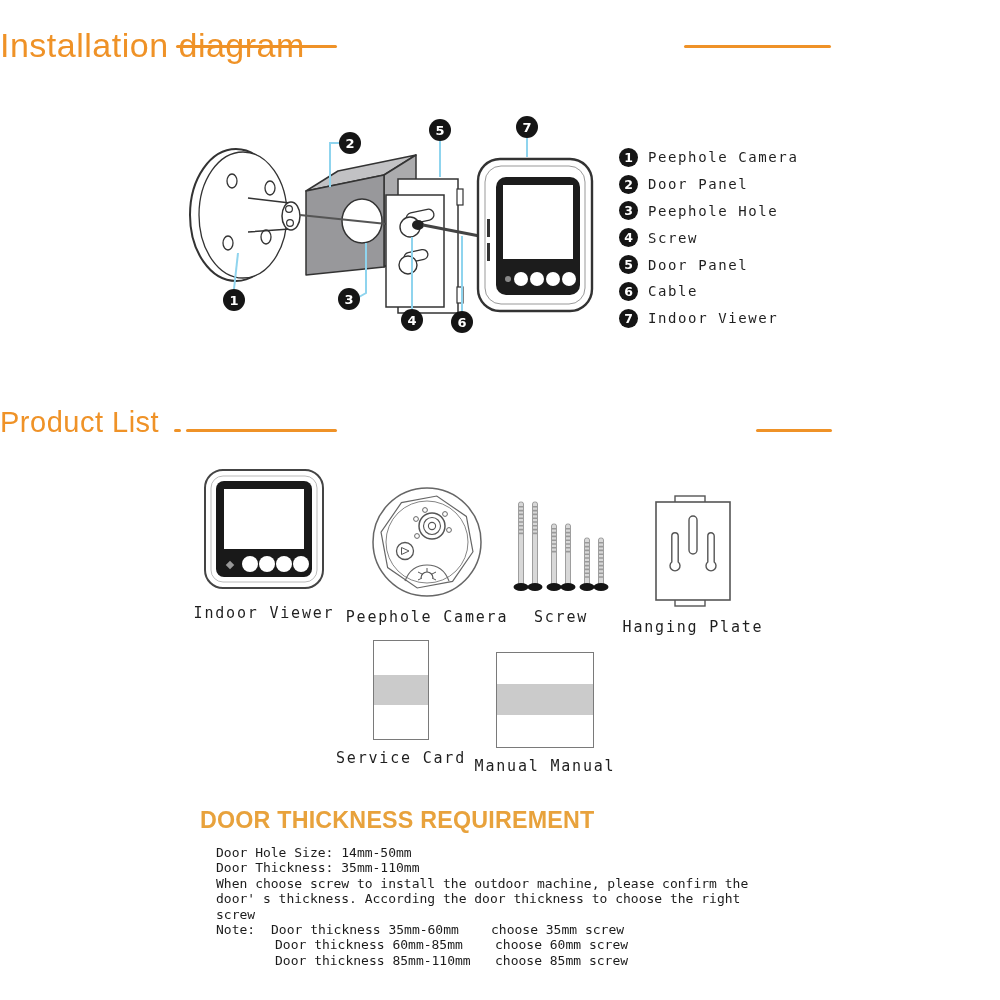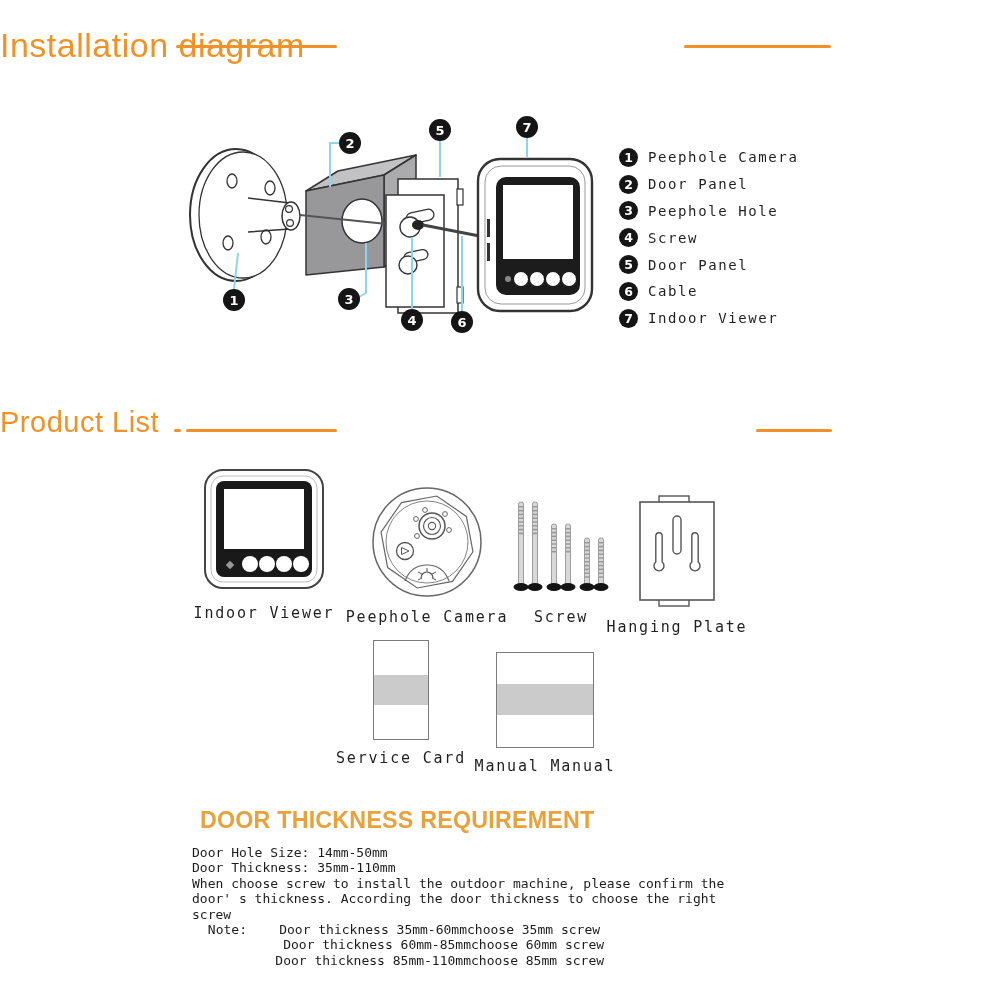--- a/index.html
+++ b/index.html
@@ -34,23 +34,23 @@
   .pitem{position:absolute;display:flex;flex-direction:column;align-items:center;}
   .pitem .plabel{font-family:"DejaVu Sans Mono",monospace;font-size:15px;letter-spacing:1.8px;
     color:var(--text_dark,#1f1f1f);white-space:nowrap;}
   .card{position:relative;background:#fff;border:1.5px solid #7a7a7a;}
   .card .band{position:absolute;left:0;right:0;background:var(--band_gray,#CBCBCB);}
 
   
   .dt-heading{position:absolute;left:200px;top:806px;font-size:24px;font-weight:bold;
     color:var(--heading_orange,#E8A23C);letter-spacing:0.2px;transform:scaleX(0.97);
     transform-origin:left;white-space:nowrap;}
-  .dt-body{position:absolute;left:192px;top:845px;font-family:"DejaVu Sans Mono",monospace;
+  .dt-body{position:absolute;left:216px;top:845px;font-family:"DejaVu Sans Mono",monospace;
     font-size:13px;line-height:15.4px;color:#1c1c1c;white-space:nowrap;}
-  .note-row{display:flex;text-align:right;}
+  .note-row{display:flex;}
   .note-row .ncol{display:inline-block;width:55px;}
   .note-row .tcol{display:inline-block;width:220px;}
   .note-row.indent .tcol{margin-left:4px;}
 
   svg{display:block;}
   .diagram{position:absolute;left:178px;top:103px;}
 </style>
 </head>
 <body>
 
@@ -234,21 +234,21 @@
       <ellipse cx="10" cy="89" rx="7.5" ry="4" fill="#141414"></ellipse>
       <ellipse cx="24" cy="89" rx="7.5" ry="4" fill="#141414"></ellipse>
       <ellipse cx="43" cy="89" rx="7.5" ry="4" fill="#141414"></ellipse>
       <ellipse cx="57" cy="89" rx="7.5" ry="4" fill="#141414"></ellipse>
       <ellipse cx="76" cy="89" rx="7.5" ry="4" fill="#141414"></ellipse>
       <ellipse cx="90" cy="89" rx="7.5" ry="4" fill="#141414"></ellipse>
     </svg>
     <div class="plabel">Screw</div>
   </div>
 
-  <div class="pitem" style="left:612px;top:466px;width:130px;">
+  <div class="pitem" style="left:628px;top:466px;width:130px;">
     <svg width="100" height="118" viewBox="0 0 100 118" style="margin-top:26px;margin-bottom:8px;">
       <rect x="32" y="4" width="30" height="8" fill="#fff" stroke="#555" stroke-width="1.4"></rect>
       <rect x="32" y="106" width="30" height="8" fill="#fff" stroke="#555" stroke-width="1.4"></rect>
       <rect x="13" y="10" width="74" height="98" fill="#fff" stroke="#555" stroke-width="1.6"></rect>
       <rect x="46" y="24" width="8" height="38" rx="4" fill="#fff" stroke="#555" stroke-width="1.4"></rect>
       <path d="M28.8,44 A3.2,3.2 0 0 1 35.2,44 L35.2,70 A5,5 0 1 1 28.8,70 Z" fill="#fff" stroke="#555" stroke-width="1.4"></path>
       <path d="M64.8,44 A3.2,3.2 0 0 1 71.2,44 L71.2,70 A5,5 0 1 1 64.8,70 Z" fill="#fff" stroke="#555" stroke-width="1.4"></path>
     </svg>
     <div class="plabel">Hanging Plate</div>
   </div>

